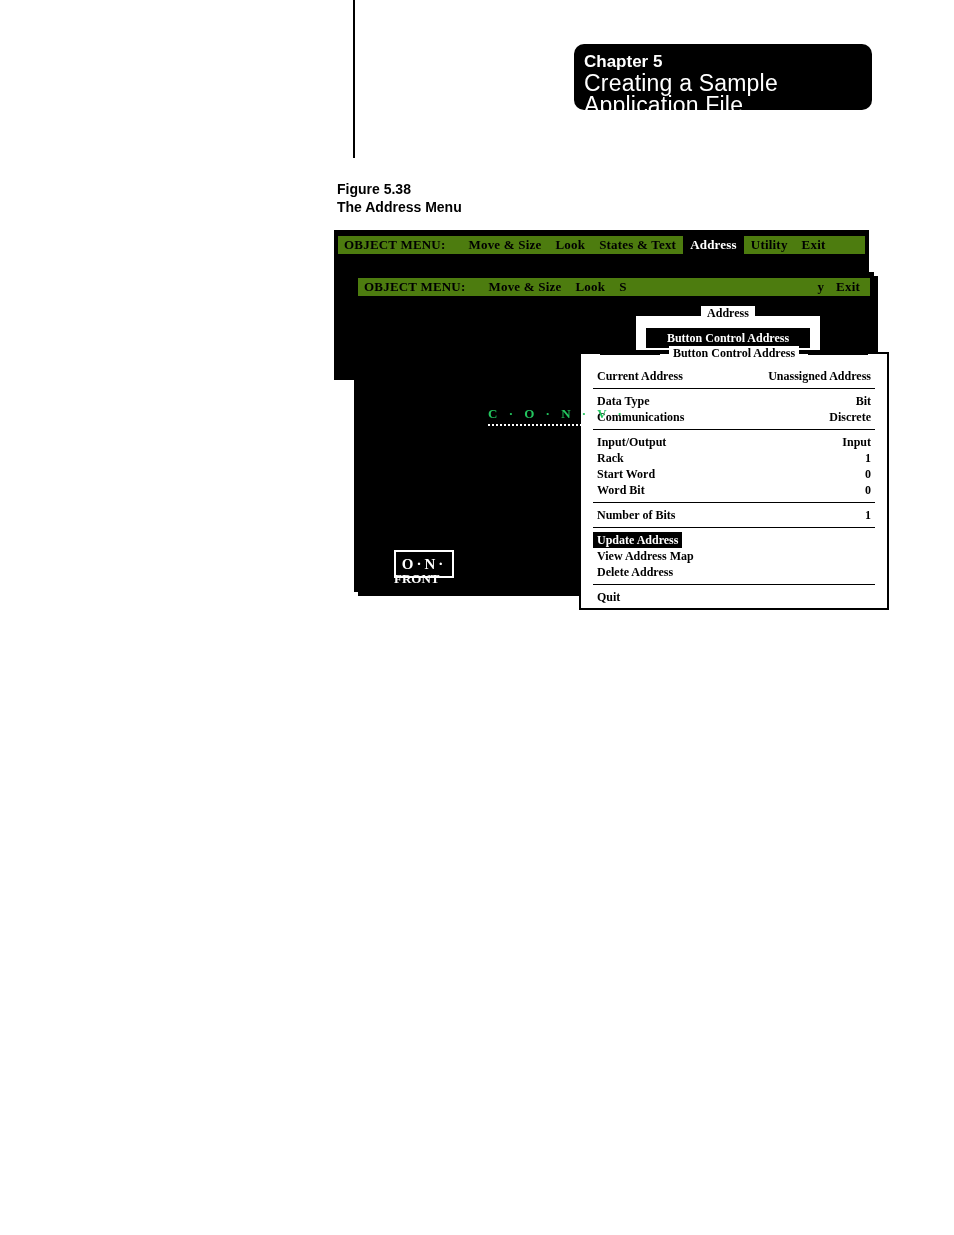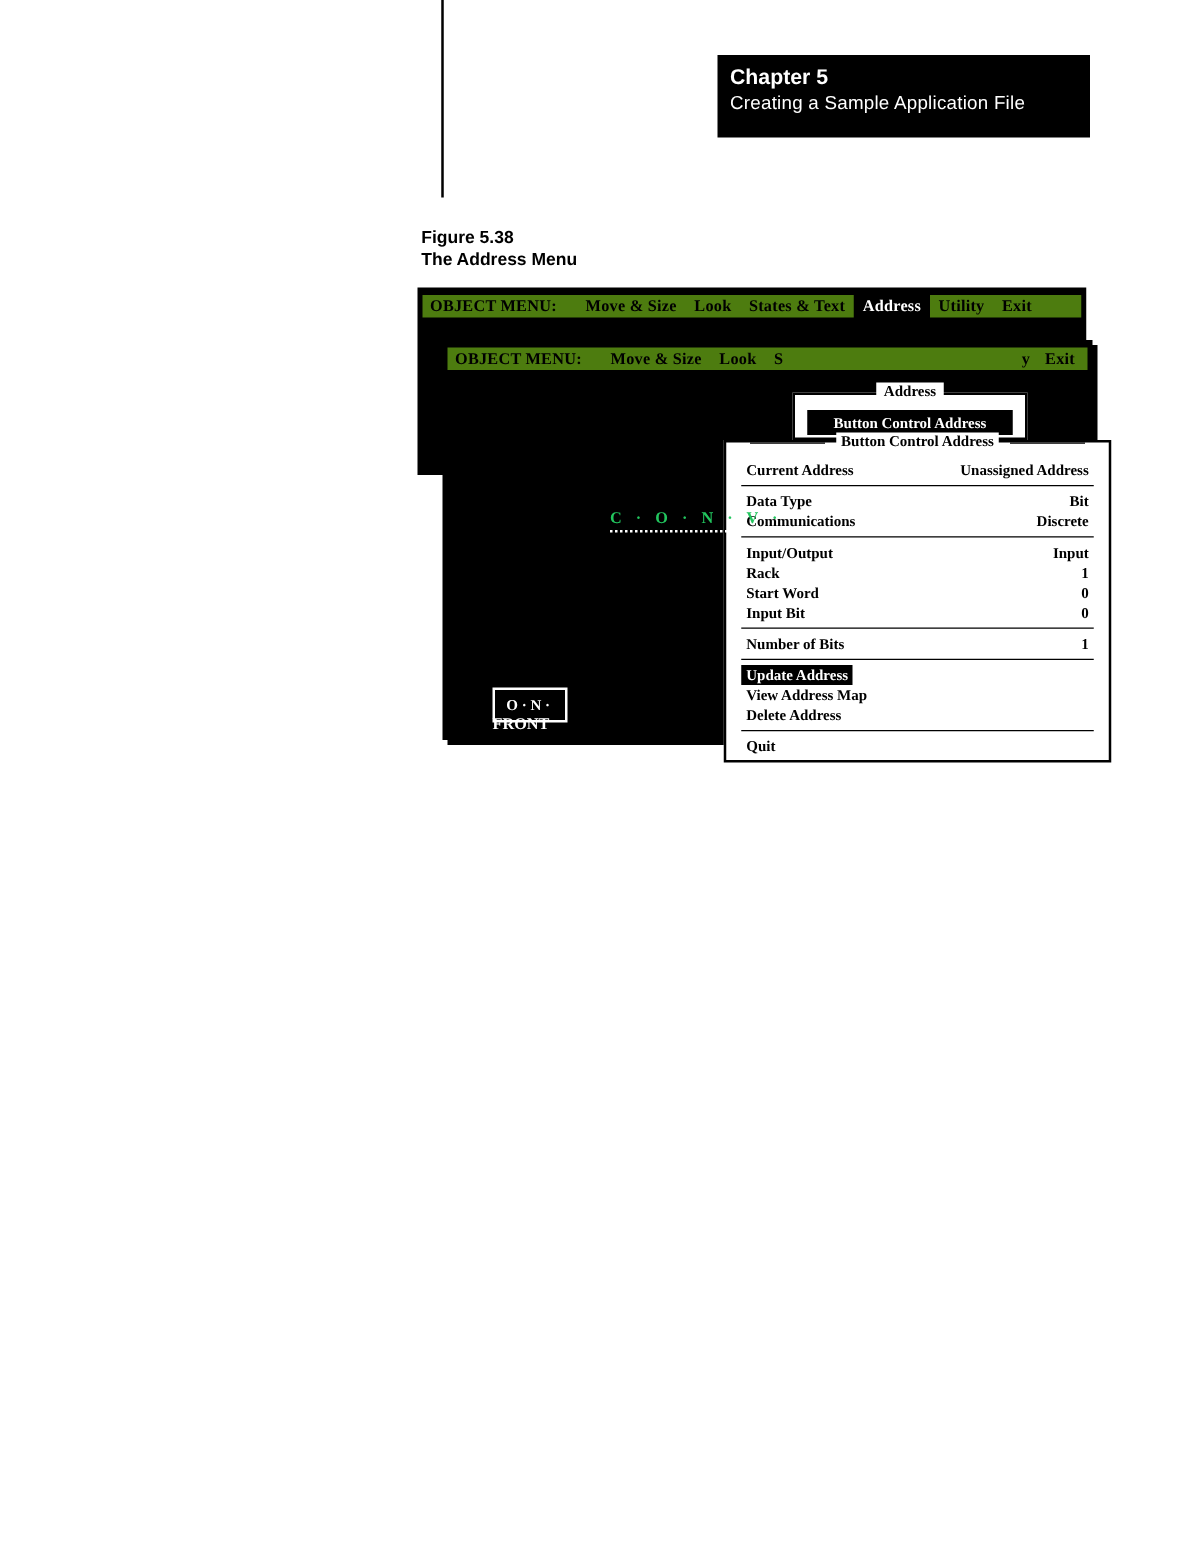--- a/index.html
+++ b/index.html
@@ -27,29 +27,30 @@
     position: absolute;
     left: 574px;
     top: 44px;
     width: 298px;
     height: 66px;
     background: #000;
     color: #fff;
     font-family: Arial, Helvetica, sans-serif;
     padding: 8px 10px;
     box-sizing: border-box;
+    border-radius: 10px;
   }
   .chapter-box .ch-line1 {
     font-weight: 700;
     font-size: 17px;
     line-height: 20px;
   }
   .chapter-box .ch-line2 {
     font-weight: 400;
-    font-size: 15px;
+    font-size: 23px;
     line-height: 22px;
     letter-spacing: 0.2px;
   }
   .fig-label {
     position: absolute;
     left: 337px;
     top: 180px;
     font-family: Arial, Helvetica, sans-serif;
     font-weight: 700;
     font-size: 14px;
@@ -204,21 +205,21 @@
     font-size: 13px;
     margin-top: 41px;
   }
   .on-box {
     position: absolute;
     left: 40px; top: 278px;
     width: 56px; height: 24px;
     border: 2px solid #fff;
     color: #fff;
     font-weight: 700;
-    font-size: 12px;
+    font-size: 15px;
     letter-spacing: 3px;
     display: flex;
     align-items: center;
     justify-content: center;
   }
 </style>
 </head>
 <body>
 
 <div class="page">
@@ -296,21 +297,21 @@
         </div>
         <div class="row">
           <span>Rack</span>
           <span>1</span>
         </div>
         <div class="row">
           <span>Start Word</span>
           <span>0</span>
         </div>
         <div class="row">
-          <span>Input Bit</span>
+          <span>Word Bit</span>
           <span>0</span>
         </div>
         <div class="sep"></div>
 
         <div class="row">
           <span>Number of Bits</span>
           <span>1</span>
         </div>
         <div class="sep"></div>
 

